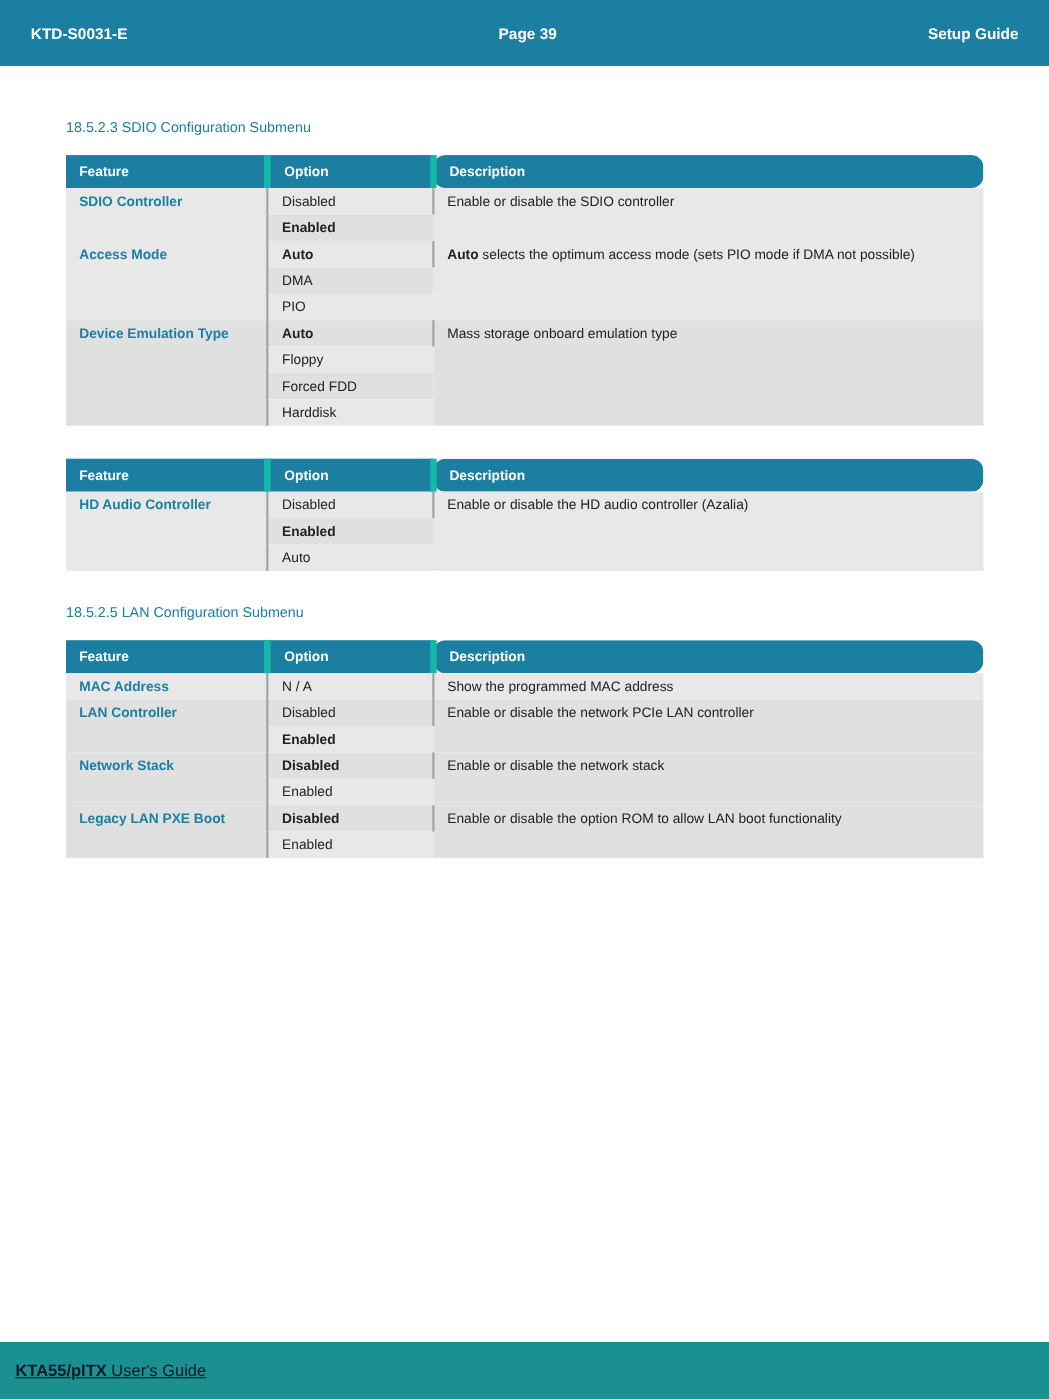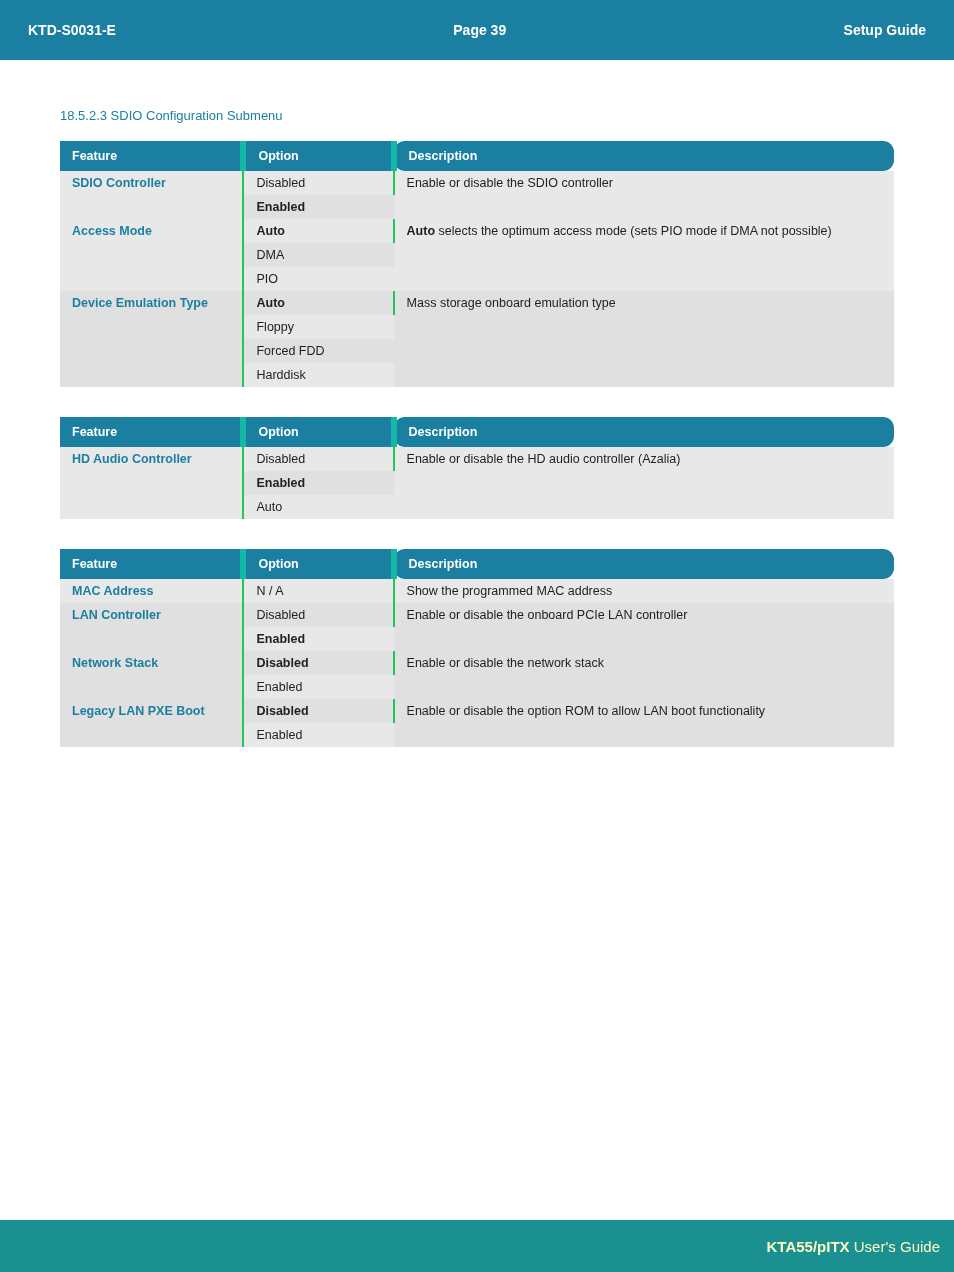--- a/index.html
+++ b/index.html
@@ -24,31 +24,32 @@
       height: 60px;
     }
     .header span {
       font-size: 14px;
       font-weight: 600;
     }
 
     
     .footer {
       background: #1a9090;
-      color: #fef9c3;
+      color: #0f172a;
       text-align: center;
       padding: 14px;
       position: absolute;
       bottom: 0;
       left: 0;
       right: 0;
       height: 52px;
       display: flex;
       align-items: center;
-      justify-content: flex-end;
+      justify-content: flex-start;
+      text-decoration: underline;
     }
     .footer span {
       font-size: 15px;
     }
     .footer strong {
       font-weight: 900;
     }
 
     
     .content {
@@ -87,21 +88,21 @@
     }
     .config-table tbody tr {
       background: #e8e8e8;
     }
     .config-table tbody tr:nth-child(even) {
       background: #e0e0e0;
     }
     .config-table tbody td {
       padding: 5px 12px;
       vertical-align: top;
-      border-right: 2px solid #22c55e;
+      border-right: 2px solid #a3a3a3;
     }
     .config-table tbody td:last-child {
       border-right: none;
     }
     .config-table tbody td.feature-col {
       font-weight: 700;
       color: #1a7fa0;
       white-space: nowrap;
     }
     .config-table tbody td.option-col {
@@ -193,41 +194,42 @@
       </tr>
       <tr>
         <td class="option-col bold-option">Enabled</td>
       </tr>
       <tr>
         <td class="option-col">Auto</td>
       </tr>
     </tbody>
   </table>
 
+  <div class="section-heading">18.5.2.5   LAN Configuration Submenu</div>
 
   <table class="config-table">
     <thead>
       <tr>
         <th class="col-feature">Feature</th>
         <th class="col-option">Option</th>
         <th class="col-desc">Description</th>
       </tr>
     </thead>
     <tbody>
 
       <tr>
         <td class="feature-col">MAC Address</td>
         <td class="option-col">N / A</td>
         <td>Show the programmed MAC address</td>
       </tr>
 
       <tr>
         <td class="feature-col" rowspan="2">LAN Controller</td>
         <td class="option-col">Disabled</td>
-        <td rowspan="2">Enable or disable the onboard PCIe LAN controller</td>
+        <td rowspan="2">Enable or disable the network PCIe LAN controller</td>
       </tr>
       <tr>
         <td class="option-col bold-option">Enabled</td>
       </tr>
 
       <tr>
         <td class="feature-col" rowspan="2">Network Stack</td>
         <td class="option-col bold-option">Disabled</td>
         <td rowspan="2">Enable or disable the network stack</td>
       </tr>

